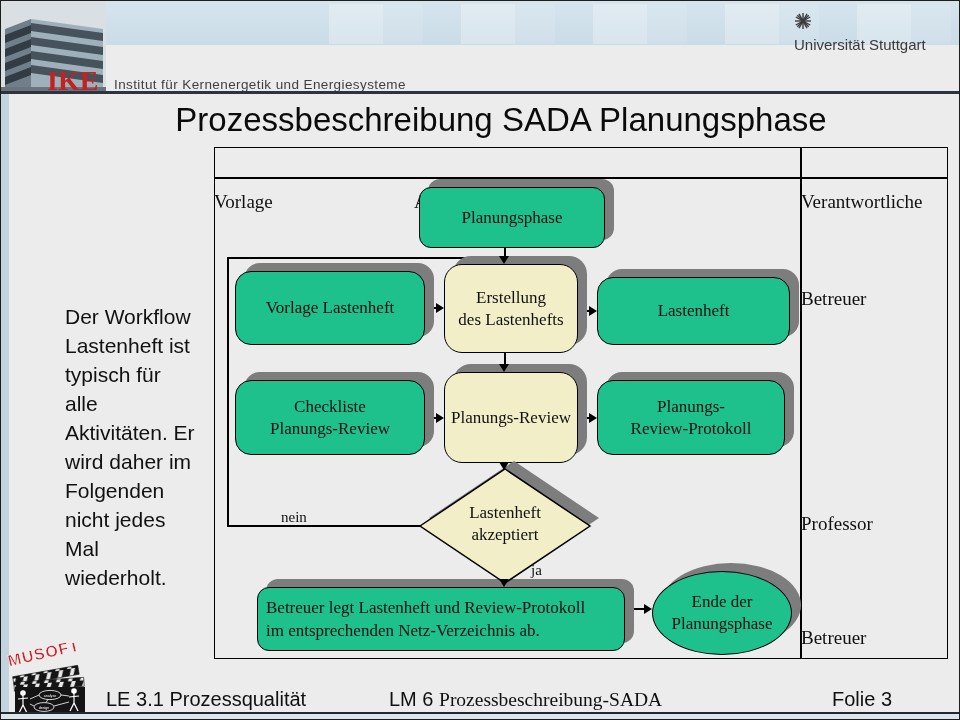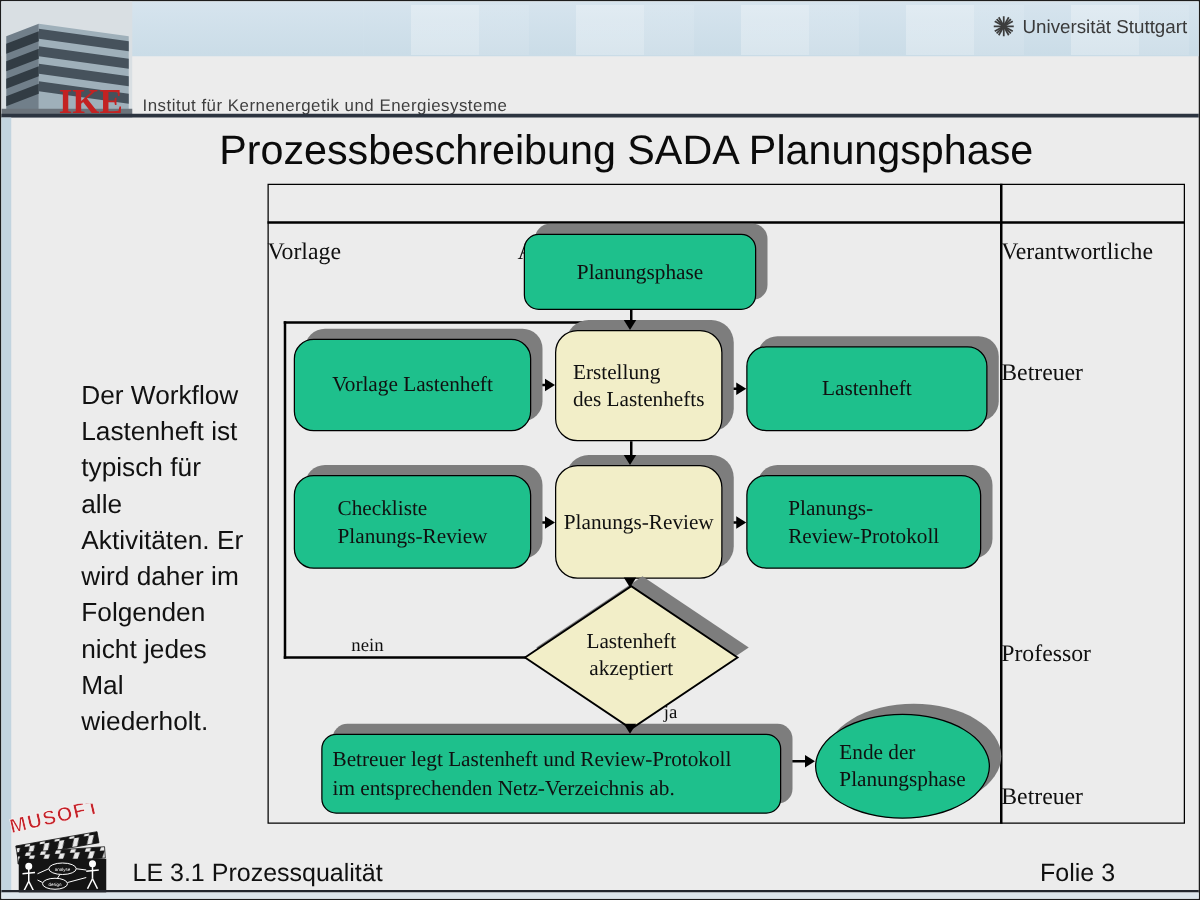--- a/index.html
+++ b/index.html
@@ -9,22 +9,22 @@
   
   .topband{position:absolute;left:0;top:0;width:960px;height:44px;
     background:linear-gradient(180deg,#d6e4ee 0%,#cadce7 100%);}
   .skyline{position:absolute;left:290px;top:3px;width:668px;height:40px;opacity:.55;
     background:repeating-linear-gradient(90deg,rgba(255,255,255,0) 0 38px,rgba(255,255,255,.5) 38px 92px,rgba(255,255,255,.18) 92px 132px);}
   .header-rule{position:absolute;left:0;top:90px;width:960px;height:3px;background:#2c3440;}
   .left-strip{position:absolute;left:0;top:93px;width:8px;height:620px;background:#c2d4df;}
   .bottom-rule{position:absolute;left:0;top:711px;width:960px;height:2px;background:#23272e;}
   .bottom-strip{position:absolute;left:0;top:713px;width:960px;height:7px;background:#dde6ec;}
   .ike-building{position:absolute;left:0;top:0;}
-  .uni-brand{position:absolute;left:793px;top:11px;display:flex;align-items:flex-end;gap:6px;
-    font-size:15px;color:#3a3a3a;}
+  .uni-brand{position:absolute;left:793px;top:11px;display:flex;align-items:flex-start;gap:6px;
+    font-size:15px;color:#3a3a3a;flex-direction:column;}
   .institute{position:absolute;left:113px;top:76px;font-size:13.5px;color:#3f3f3f;letter-spacing:.4px;}
 
   
   .title{position:absolute;left:40px;top:100px;width:920px;margin:0;text-align:center;
     font-size:33px;font-weight:normal;color:#0b0b0b;}
   .side-note{position:absolute;left:64px;top:301px;width:130px;font-size:21px;line-height:29px;color:#111;}
 
   
   .tbl-outer{position:absolute;left:213px;top:146px;width:734px;height:512px;border:1.5px solid #000;box-sizing:border-box;}
   .tbl-hline{position:absolute;left:213px;top:176px;width:734px;height:1.5px;background:#000;}
@@ -32,21 +32,21 @@
   .th,.resp{position:absolute;font-family:"Liberation Serif",serif;font-size:19px;color:#101010;text-align:left;margin-top:40px;}
   .th-vorlage{left:213px;top:150px;width:190px;}
   .th-akt{left:413px;top:150px;width:200px;}
   .th-ver{left:800px;top:150px;width:125px;}
   .resp1{left:800px;top:247px;width:147px;}
   .resp2{left:800px;top:472px;width:147px;}
   .resp3{left:800px;top:586px;width:147px;}
 
   
   .node{position:absolute;z-index:2;display:flex;align-items:center;justify-content:center;
-    font-family:"Liberation Serif",serif;font-size:17px;line-height:22px;color:#101010;
+    text-align:center;font-family:"Liberation Serif",serif;font-size:17px;line-height:22px;color:#101010;
     border:1.5px solid #000;box-shadow:9px -8px 0 #7d7d7d;box-sizing:border-box;white-space:pre-line;}
   .green{background:#1ec08c;}
   .cream{background:#f2eec8;font-family:Liberation Serif, serif;}
   #n-start{left:418px;top:186px;width:186px;height:61px;border-radius:12px;}
   #n-vorlage{left:234px;top:270px;width:190px;height:74px;border-radius:16px;}
   #n-erstellung{left:443px;top:263px;width:134px;height:89px;border-radius:18px;}
   #n-lastenheft{left:596px;top:276px;width:193px;height:68px;border-radius:16px;}
   #n-checkliste{left:234px;top:379px;width:190px;height:75px;border-radius:16px;}
   #n-review{left:443px;top:371px;width:134px;height:91px;border-radius:18px;}
   #n-protokoll{left:596px;top:379px;width:188px;height:75px;border-radius:16px;}
@@ -208,17 +208,18 @@
         <line x1="63" y1="54" x2="73" y2="53"></line>
       <line x1="68" y1="60" x2="64" y2="68"></line>
         <line x1="68" y1="60" x2="72" y2="68"></line>
     </g>
     <text x="3" y="22" transform="rotate(-13 10 22)" font-family="Liberation Sans, sans-serif" font-size="16" font-weight="bold" fill="#c5242b" stroke="#ffffff" stroke-width="0.5" letter-spacing="1">MUSOFT</text>
     <text x="44" y="53.5" text-anchor="middle" font-family="Liberation Sans, sans-serif" font-size="3.6" fill="#ffffff">analyse</text>
     <text x="38" y="65.5" text-anchor="middle" font-family="Liberation Sans, sans-serif" font-size="3.6" fill="#ffffff">design</text>
   </svg>
 
   <div class="f-lecture">LE 3.1 Prozessqualität</div>
+  <div class="f-module"><span>LM 6 </span><span class="serif">Prozessbeschreibung-SADA</span></div>
   <div class="f-folie">Folie 3</div>
 
   <div class="bottom-rule"></div>
   <div class="bottom-strip"></div>
 </div>
 
 </body></html>

